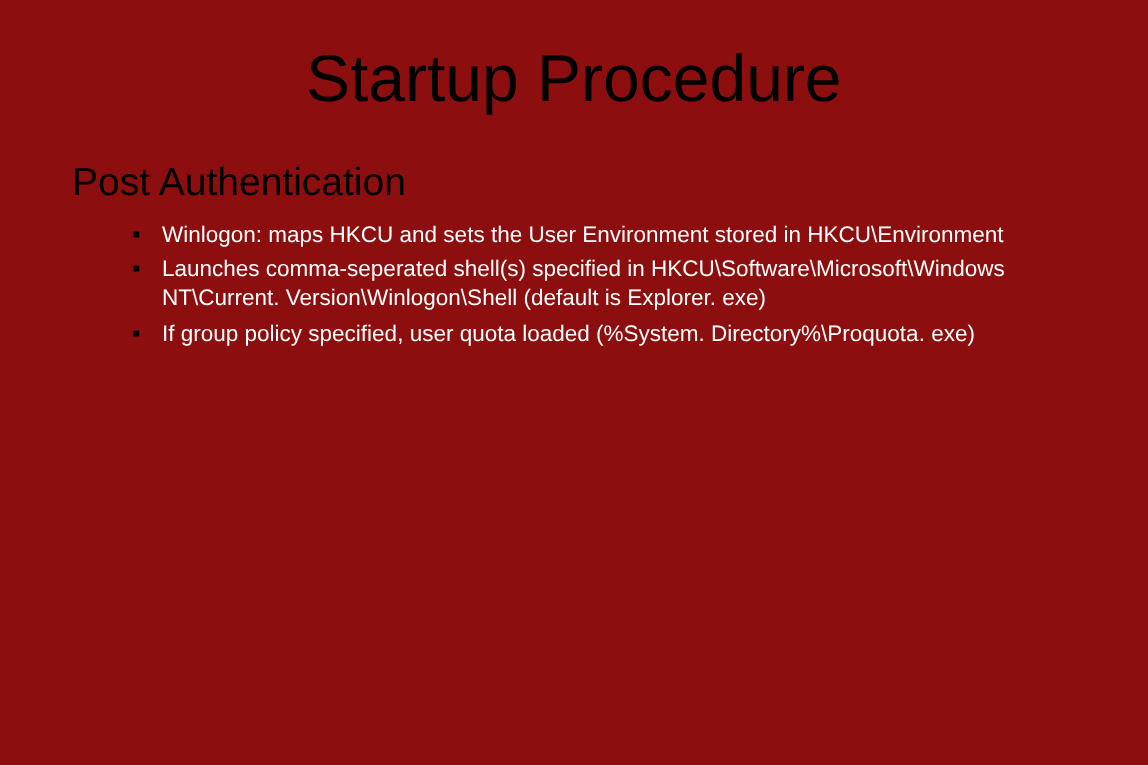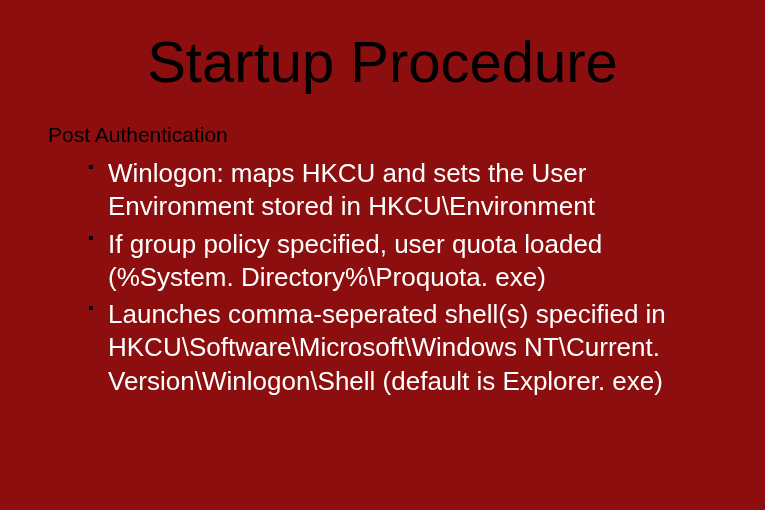--- a/index.html
+++ b/index.html
@@ -13,43 +13,43 @@
     color: #000;
   }
   .slide {
     box-sizing: border-box;
     width: 765px;
     height: 510px;
     padding: 24px 48px 24px 48px;
   }
   .title {
     font-family: Verdana, Geneva, sans-serif;
-    font-size: 58px;
+    font-size: 44px;
     font-weight: 400;
     text-align: center;
     color: #000;
     margin: 4px 0 28px 0;
     letter-spacing: 0px;
   }
   .subhead {
     font-family: Verdana, Geneva, sans-serif;
-    font-size: 21px;
+    font-size: 26px;
     font-weight: 400;
     color: #000;
     margin: 0 0 10px 0;
   }
   ul.bullets {
     list-style: none;
     margin: 0;
     padding: 0 0 0 40px;
   }
   ul.bullets li {
     position: relative;
     font-family: Arial, Helvetica, sans-serif;
-    font-size: 26px;
+    font-size: 15px;
     line-height: 1.28;
     color: #fff;
     margin: 0 0 4px 0;
     padding-left: 20px;
   }
   ul.bullets li::before {
     content: "\25AA"; 
     position: absolute;
     left: 0;
     top: 0;
@@ -60,16 +60,16 @@
 </head>
 <body>
 
 <div class="slide">
   <h1 class="title">Startup Procedure</h1>
 
   <h2 class="subhead">Post Authentication</h2>
 
   <ul class="bullets">
     <li>Winlogon: maps HKCU and sets the User Environment stored in HKCU\Environment</li>
+    <li>Launches comma-seperated shell(s) specified in HKCU\Software\Microsoft\Windows NT\Current. Version\Winlogon\Shell (default is Explorer. exe)</li>
     <li>If group policy specified, user quota loaded (%System. Directory%\Proquota. exe)</li>
-    <li>Launches comma-seperated shell(s) specified in HKCU\Software\Microsoft\Windows NT\Current. Version\Winlogon\Shell (default is Explorer. exe)</li>
   </ul>
 </div>
 
 </body></html>

